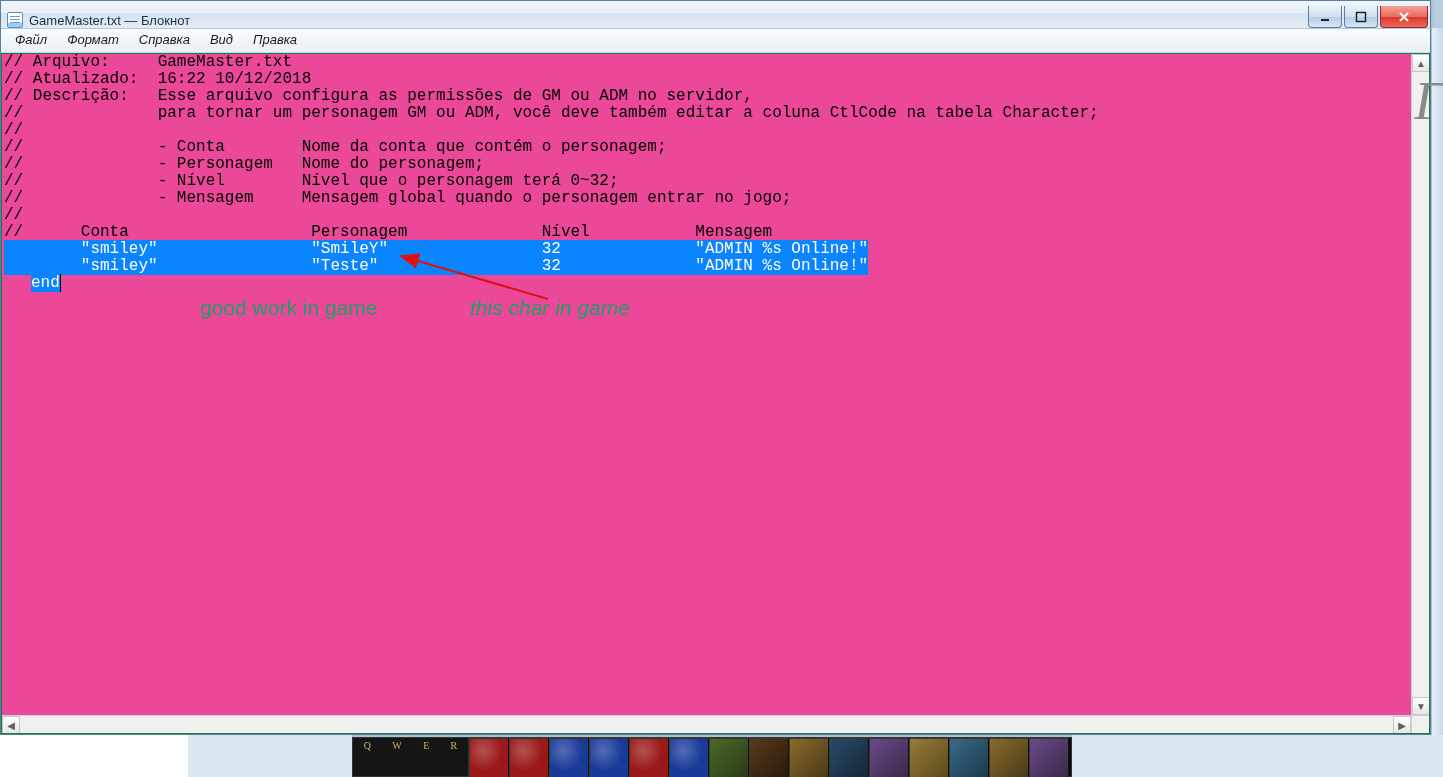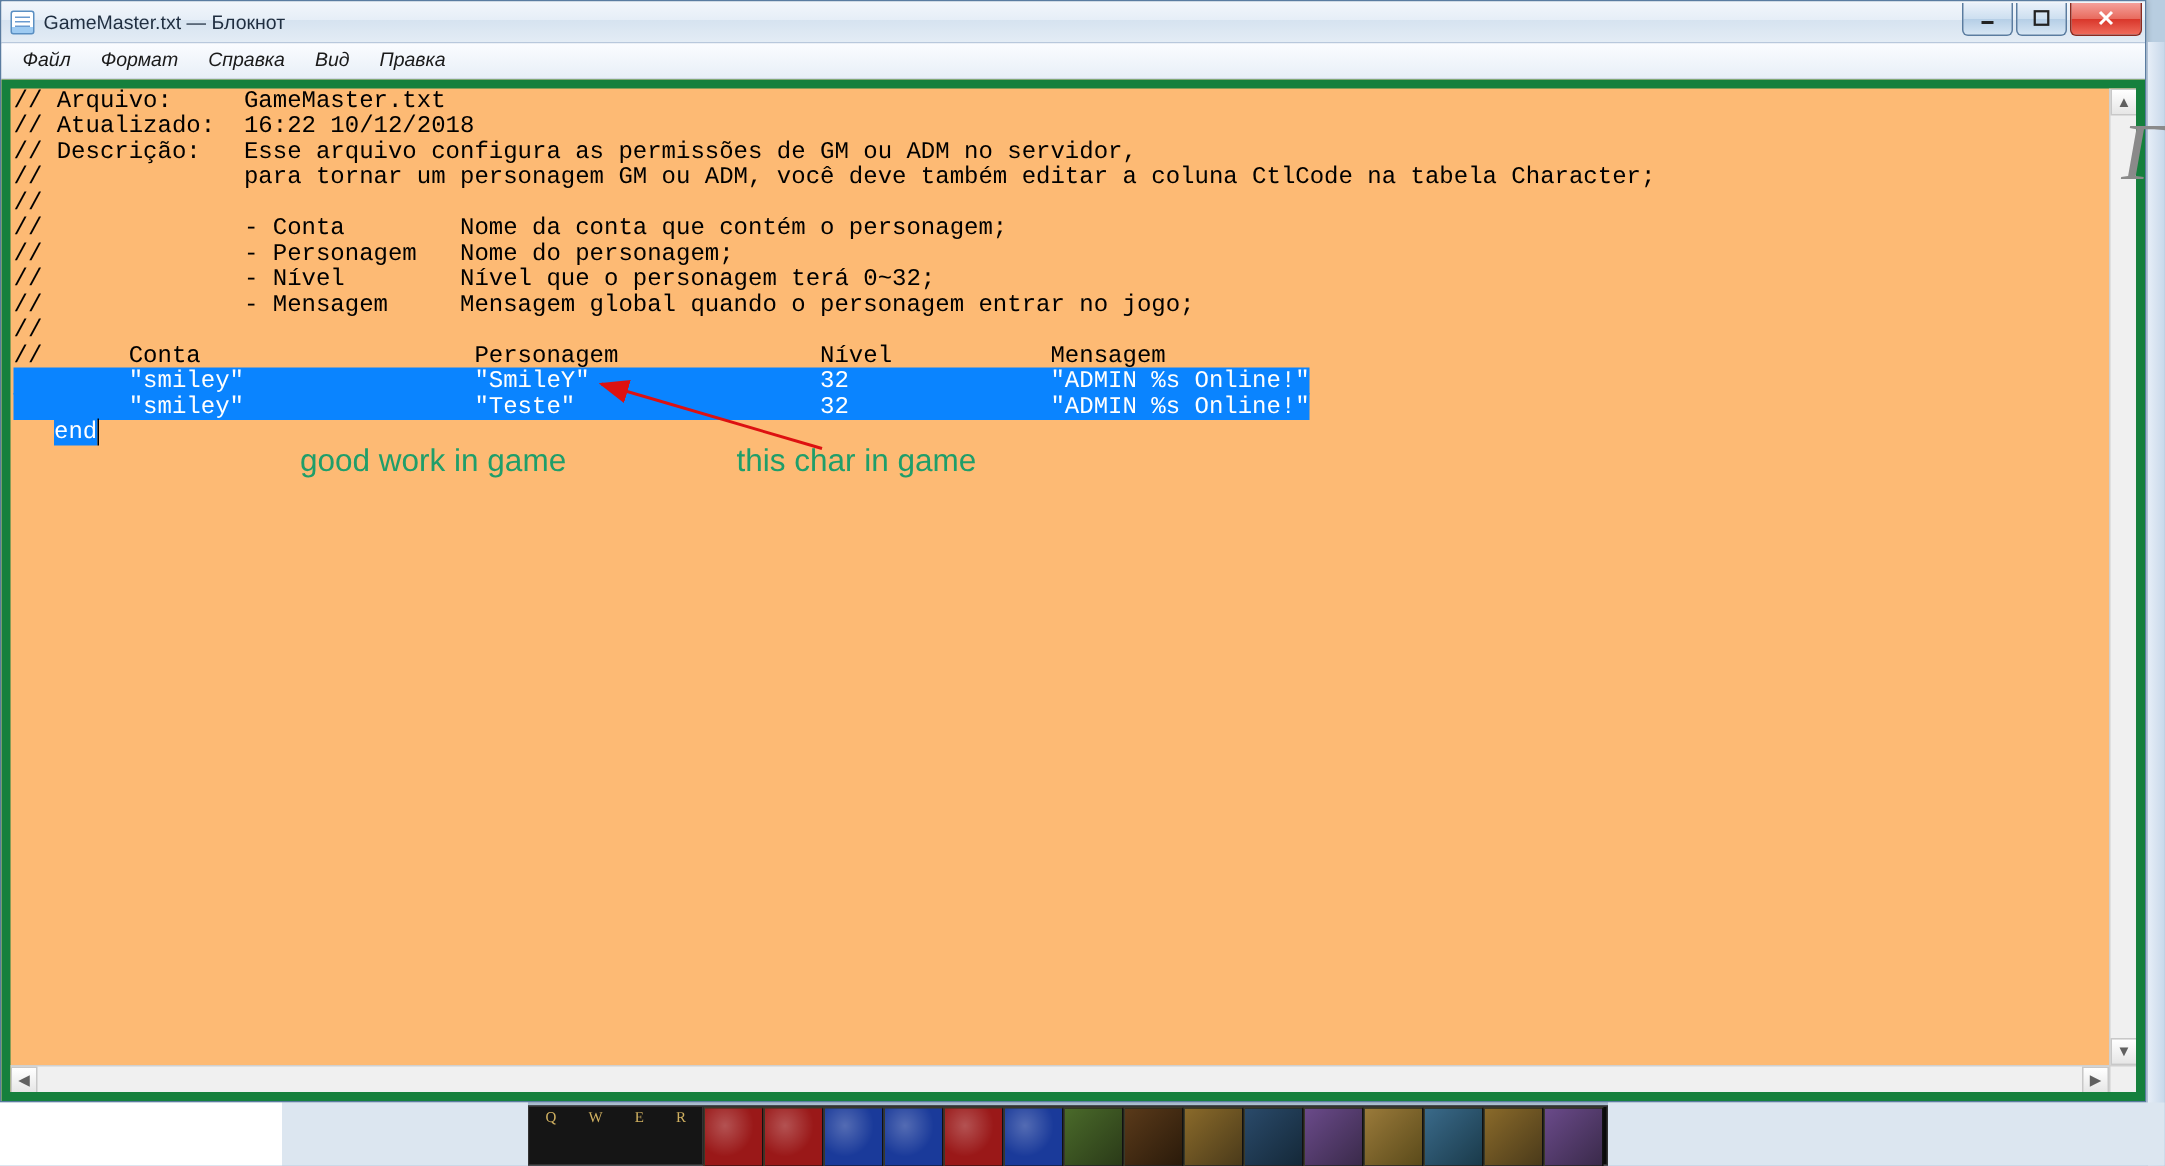--- a/index.html
+++ b/index.html
@@ -8,21 +8,21 @@
     position:absolute; left:0; top:0; width:1431px; height:735px;
     border:1px solid #5a7ca0;
     background:#fff;
     display:flex; flex-direction:column;
     box-shadow: 0 0 4px rgba(0,0,0,.2);
   }
   .titlebar {
     height:28px;
     background: linear-gradient(to bottom, #f2f6fb 0%, #e6eef7 45%, #d6e3f0 46%, #e3ecf5 100%);
     border-bottom:1px solid #b8c8dc;
-    display:flex; align-items:center;
+    display:flex; align-items:flex-end;
     padding-left:6px;
   }
   .titlebar .app-icon {
     width:16px; height:16px; margin-right:6px;
     background: linear-gradient(#fff 0 70%, #9ecbf2 70% 100%);
     border:1px solid #5a8fc2; border-radius:2px;
     position:relative;
   }
   .titlebar .app-icon::after{
     content:''; position:absolute; left:2px; right:2px; top:3px; height:1px; background:#6a9bd0;
@@ -52,21 +52,21 @@
     background: linear-gradient(to bottom,#fafcff,#e8eff7);
     border-bottom:1px solid #cfd8e4;
     display:flex; align-items:stretch;
     font-size:13px;
     padding-left:4px;
     font-style:italic;
   }
   .menu-item { padding:3px 10px 0; color:#1a1a1a; cursor:default;}
   .editor-wrap {
     flex:1; position:relative; overflow:hidden;
-    border:6px solid #15803d; margin:0; background:#fdba74;
+    border:1px solid #15803d; margin:0; background:#ec4899;
   }
   .editor {
     position:absolute; inset:0 18px 18px 0;
     font-family: Consolas, "Courier New", monospace;
     font-size:16px; line-height:17px;
     white-space:pre; color:#000;
     padding:0 0 0 2px;
     overflow:hidden;
   }
   .sel { background:#0a84ff; color:#fff; }
@@ -174,21 +174,21 @@
     </div>
     <div class="scroll-h">
       <div class="sc-arrow left">◀</div>
       <div class="sc-arrow right">▶</div>
     </div>
     <div class="scroll-corner"></div>
   </div>
 </div>
 
 <div class="annotation" style="left:200px; top:296px;text-align:center;">good work in game</div>
-<div class="annotation" style="left:491px; top:296px;">this char in game</div>
+<div class="annotation" style="left:470px; top:296px;font-style:italic;">this char in game</div>
 
 <svg class="arrow-svg" style="left:393px; top:251px;" width="160" height="50">
   <defs>
     <marker id="ah" markerWidth="10" markerHeight="8" refX="9" refY="4" orient="auto">
       <path d="M0,0 L10,4 L0,8 Z" fill="#d11"></path>
     </marker>
   </defs>
   <line x1="155" y1="48" x2="8" y2="5" stroke="#d11" stroke-width="2" marker-end="url(#ah)"></line>
 </svg>
 

